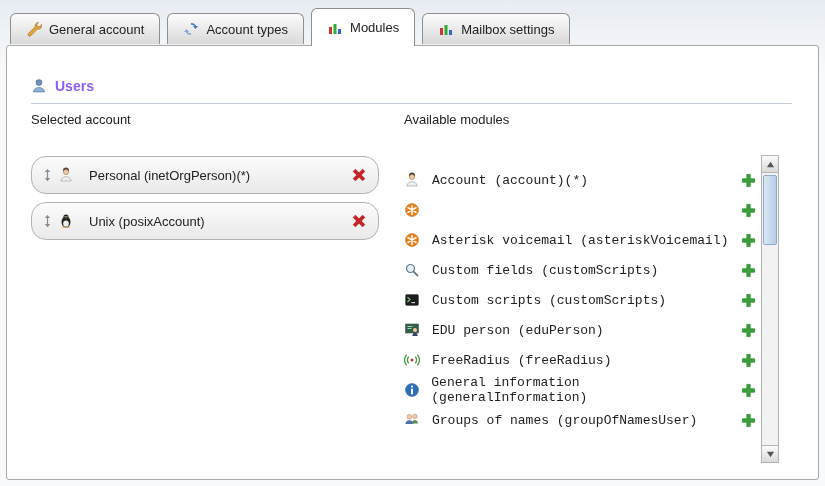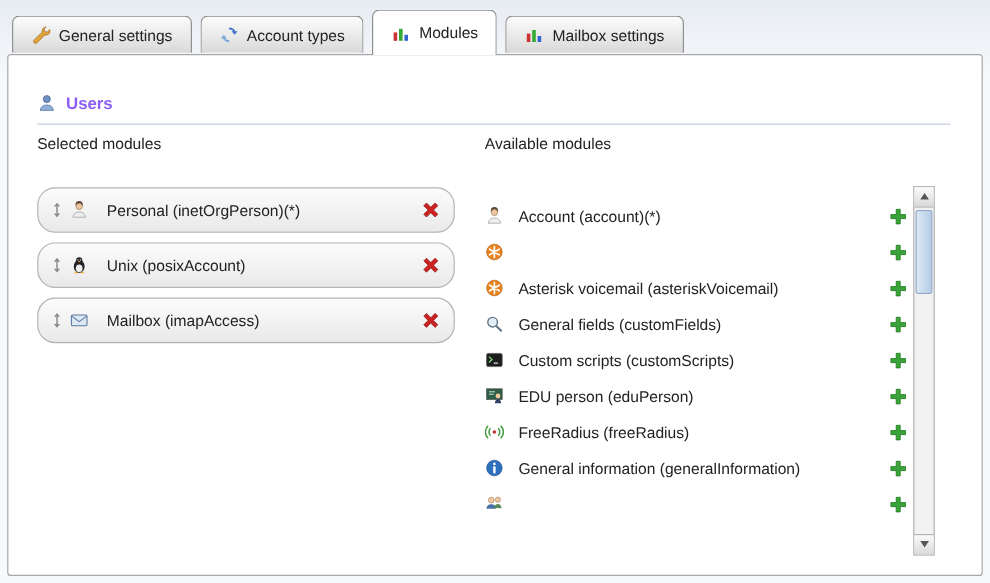--- a/index.html
+++ b/index.html
@@ -37,21 +37,21 @@
   .handle { width: 16px; display: inline-block; }
   .handle svg { width: 11px; height: 14px; display: block; }
   .micon { width: 18px; height: 16px; display: inline-flex; align-items: center; }
   .micon svg { width: 16px; height: 16px; display: block; }
   .mod-label { margin-left: 13px; font-size: 13px; color: #222; }
   .del { margin-left: auto; cursor: pointer; display: inline-flex; }
   .del svg { width: 18px; height: 18px; }
 
   
   .avail-list { position: absolute; left: 397px; top: 119px; width: 352px; }
-  .avail-row { height: 30px; display: flex; align-items: center; gap: 10px; }
+  .avail-row { height: 30px; display: flex; align-items: center; gap: 10px; font-family: Liberation Mono, monospace; }
   .avail-row .mod-label { margin-left: 0; }
   .add { margin-left: auto; cursor: pointer; display: inline-flex; }
   .add svg { width: 15px; height: 15px; }
 
   
   .sbar { position: absolute; left: 754px; top: 109px; width: 18px; height: 308px;
           background: #f2f2f2; border: 1px solid #b5b5b5; }
   .sbtn { position: absolute; left: 0; width: 100%; height: 17px;
           background: linear-gradient(#fbfbfb, #d9d9d9); display: flex;
           align-items: center; justify-content: center; cursor: pointer; }
@@ -71,21 +71,21 @@
 
 <div class="screen">
 
   <div class="tabbar">
     <div class="tab">
       <span class="tab-icon">
           <svg viewBox="0 0 16 16">
             <path d="M12.5 1.5a3.5 3.5 0 0 0-3.4 4.3L2.5 12.4a1.6 1.6 0 1 0 2.3 2.3l6.6-6.6a3.5 3.5 0 0 0 4.2-4.6L13.3 5.8l-2-.6-.6-2z" fill="#e2a33a" stroke="#9a6b1d" stroke-width="0.6"></path>
           </svg>
         </span>
-      <span>General settings</span>
+      <span>General account</span>
     </div>
     <div class="tab">
       <span class="tab-icon">
           <svg viewBox="0 0 16 16">
             <path d="M8 2a6 6 0 0 1 5.2 3H15l-2.5 3L10 5h1.6A4.3 4.3 0 0 0 8 3.7z" fill="#3f74c8"></path>
             <path d="M8 14a6 6 0 0 1-5.2-3H1l2.5-3L6 11H4.4A4.3 4.3 0 0 0 8 12.3z" fill="#7ea7dd"></path>
           </svg>
         </span>
       <span>Account types</span>
     </div>
@@ -117,21 +117,21 @@
       <span class="sec-icon">
           <svg viewBox="0 0 16 16">
             <circle cx="8" cy="4.6" r="3" fill="#6f8fc0" stroke="#3c5a8a" stroke-width="0.5"></circle>
             <path d="M2.5 14c.5-3.5 3-4.5 5.5-4.5s5 1 5.5 4.5z" fill="#8fb0d8" stroke="#3c5a8a" stroke-width="0.5"></path>
           </svg>
         </span>
       <span>Users</span>
     </div>
     <div class="rule"></div>
 
-    <div class="col-label left">Selected modules</div>
+    <div class="col-label left">Selected account</div>
     <div class="col-label right">Available modules</div>
 
     <div class="sel-list">
       <div class="sel-box">
         <span class="handle">
             <svg viewBox="0 0 12 16">
               <path d="M6 1l3 3.6H3zM6 15l3-3.6H3z" fill="#8a8a8a"></path>
               <rect x="5.3" y="4.6" width="1.4" height="6.8" fill="#8a8a8a"></rect>
             </svg>
           </span>
@@ -167,40 +167,20 @@
               <path d="M4.4 13.4h2.3l-.3 1.4H4.1zM9.3 13.4h2.3l.3 1.4H9.6z" fill="#f0a030"></path>
             </svg>
           </span>
         <span class="mod-label">Unix (posixAccount)</span>
         <span class="del">
             <svg viewBox="0 0 16 16">
               <path d="M2.8 4.8 4.8 2.8 8 6l3.2-3.2 2 2L10 8l3.2 3.2-2 2L8 10l-3.2 3.2-2-2L6 8z" fill="#cc2222" stroke="#881111" stroke-width="0.5"></path>
             </svg>
           </span>
       </div>
-      <div class="sel-box">
-        <span class="handle">
-            <svg viewBox="0 0 12 16">
-              <path d="M6 1l3 3.6H3zM6 15l3-3.6H3z" fill="#8a8a8a"></path>
-              <rect x="5.3" y="4.6" width="1.4" height="6.8" fill="#8a8a8a"></rect>
-            </svg>
-          </span>
-        <span class="micon">
-            <svg viewBox="0 0 16 16">
-              <rect x="1.5" y="3.5" width="13" height="9" rx="1" fill="#dce7f4" stroke="#5a7aa0" stroke-width="0.9"></rect>
-              <path d="M1.5 4.2 8 9l6.5-4.8" fill="none" stroke="#5a7aa0" stroke-width="0.9"></path>
-            </svg>
-          </span>
-        <span class="mod-label">Mailbox (imapAccess)</span>
-        <span class="del">
-            <svg viewBox="0 0 16 16">
-              <path d="M2.8 4.8 4.8 2.8 8 6l3.2-3.2 2 2L10 8l3.2 3.2-2 2L8 10l-3.2 3.2-2-2L6 8z" fill="#cc2222" stroke="#881111" stroke-width="0.5"></path>
-            </svg>
-          </span>
-      </div>
     </div>
 
     <div class="avail-list">
       <div class="avail-row">
         <span class="micon">
             <svg viewBox="0 0 16 16">
               <path d="M5 3.5a3 3 0 0 1 6 0v1H5z" fill="#5a4636"></path>
               <circle cx="8" cy="5" r="2.6" fill="#f0c8a0" stroke="#8a6a4a" stroke-width="0.5"></circle>
               <path d="M2.8 14c.5-3.3 2.8-4.3 5.2-4.3s4.7 1 5.2 4.3z" fill="#efefef" stroke="#888" stroke-width="0.5"></path>
             </svg>
@@ -239,21 +219,21 @@
             </svg>
           </span>
       </div>
       <div class="avail-row">
         <span class="micon">
             <svg viewBox="0 0 16 16">
               <circle cx="6.5" cy="6.5" r="4" fill="#e4eef6" stroke="#667788" stroke-width="1.2"></circle>
               <line x1="9.6" y1="9.6" x2="13.6" y2="13.6" stroke="#667788" stroke-width="1.8" stroke-linecap="round"></line>
             </svg>
           </span>
-        <span class="mod-label">General fields (customFields)</span>
+        <span class="mod-label">Custom fields (customScripts)</span>
         <span class="add">
             <svg viewBox="0 0 16 16">
               <path d="M6.2 1.5h3.6v4.7h4.7v3.6H9.8v4.7H6.2V9.8H1.5V6.2h4.7z" fill="#3aa33a" stroke="#1f7a1f" stroke-width="0.7"></path>
             </svg>
           </span>
       </div>
       <div class="avail-row">
         <span class="micon">
             <svg viewBox="0 0 16 16">
               <rect x="1.5" y="2.5" width="13" height="11" rx="1.4" fill="#1d1d1d" stroke="#555" stroke-width="0.6"></rect>
@@ -316,20 +296,21 @@
       </div>
       <div class="avail-row">
         <span class="micon">
             <svg viewBox="0 0 16 16">
               <circle cx="5.4" cy="4.8" r="2.4" fill="#f0c8a0" stroke="#8a6a4a" stroke-width="0.4"></circle>
               <path d="M1.4 12c.3-2.8 2-3.7 4-3.7s3.7.9 4 3.7z" fill="#4a6fa5"></path>
               <circle cx="10.9" cy="4.4" r="2.2" fill="#f0c8a0" stroke="#8a6a4a" stroke-width="0.4"></circle>
               <path d="M7.8 11.4c.3-2.5 1.8-3.3 3.1-3.3s2.8.8 3.1 3.4z" fill="#5a8a5a"></path>
             </svg>
           </span>
+        <span class="mod-label">Groups of names (groupOfNamesUser)</span>
         <span class="add">
             <svg viewBox="0 0 16 16">
               <path d="M6.2 1.5h3.6v4.7h4.7v3.6H9.8v4.7H6.2V9.8H1.5V6.2h4.7z" fill="#3aa33a" stroke="#1f7a1f" stroke-width="0.7"></path>
             </svg>
           </span>
       </div>
     </div>
 
     <div class="sbar">
       <div class="sbtn up">

